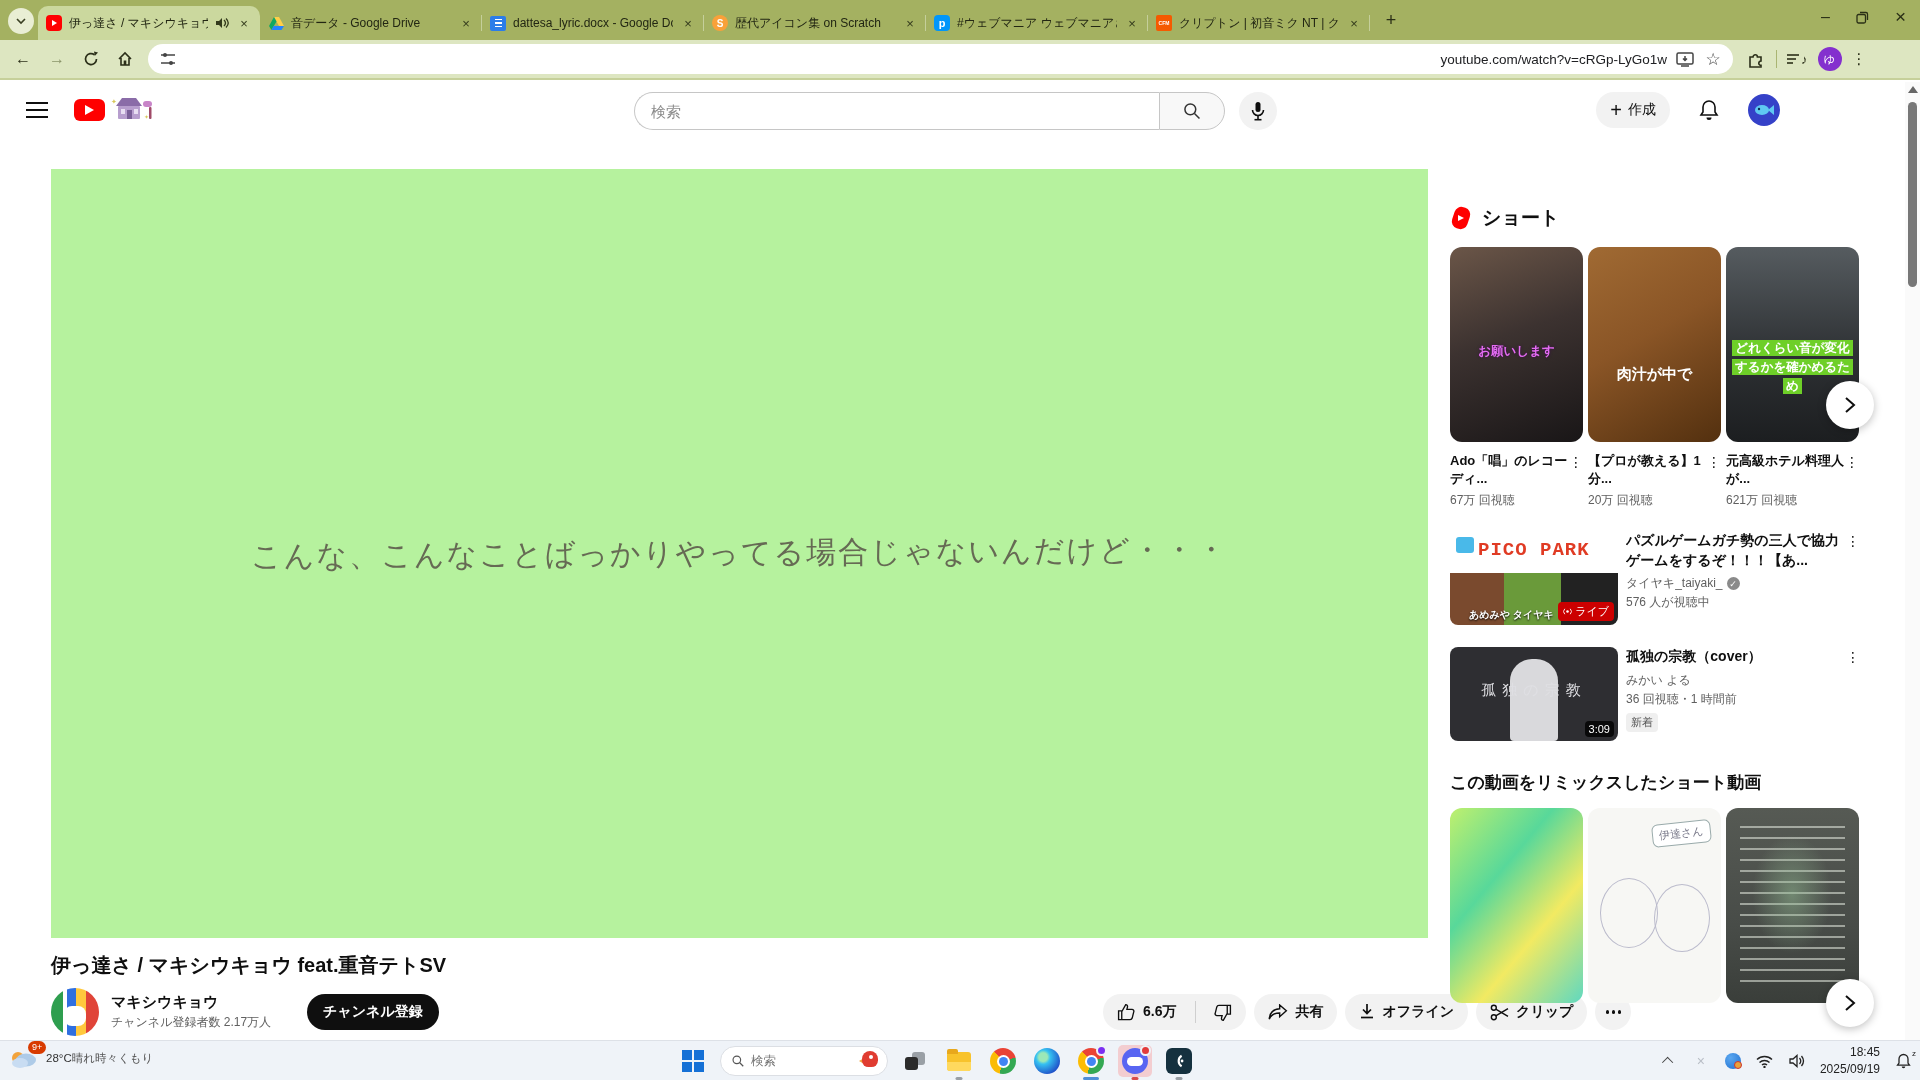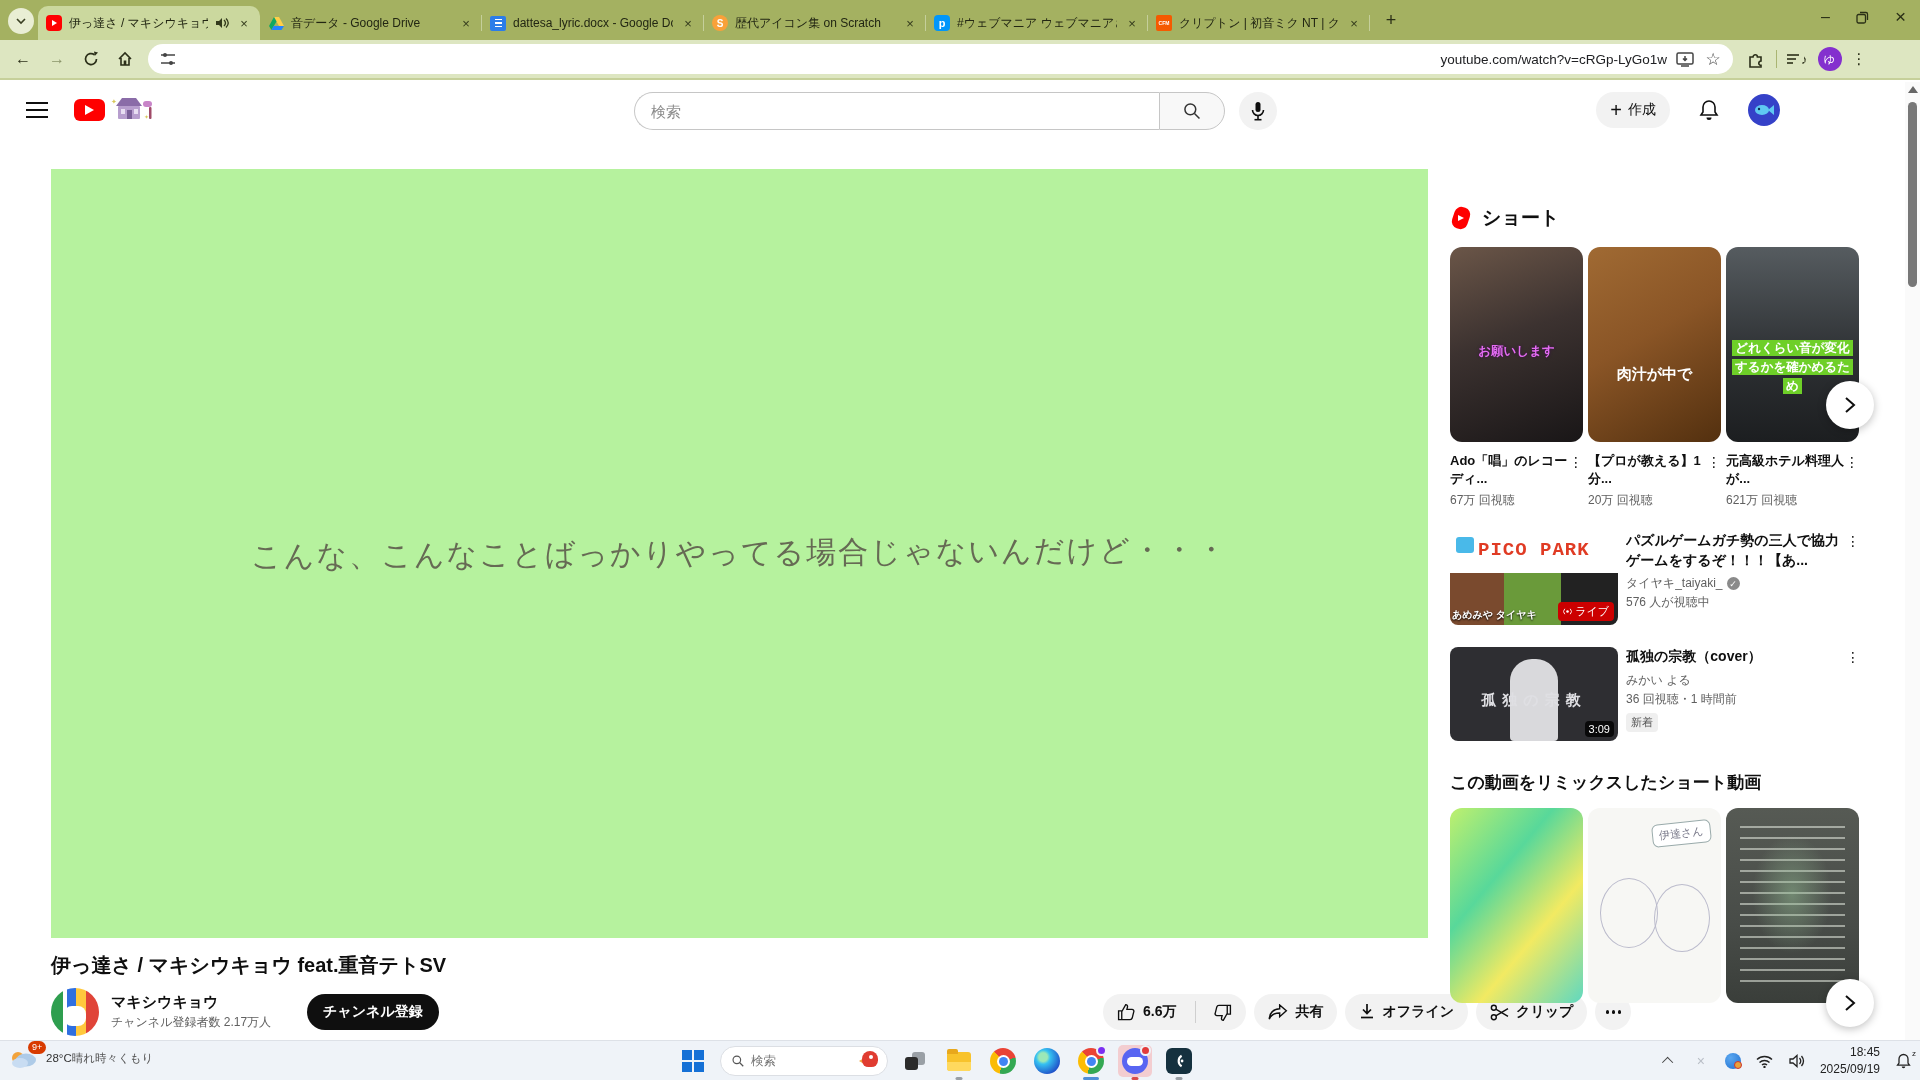--- a/index.html
+++ b/index.html
@@ -99,25 +99,25 @@
   .smeta .t { font-size:13px; font-weight:bold; line-height:1.35; display:-webkit-box; -webkit-line-clamp:2; -webkit-box-orient:vertical; overflow:hidden; }
   .smeta .v { font-size:12px; color:#606060; margin-top:5px; }
   .smeta .kebab { position:absolute; right:0; top:2px; color:#0f0f0f; font-size:14px; }
 
   .vrow { display:flex; gap:8px; margin-top:22px; }
   .vthumb { width:168px; height:94px; border-radius:8px; position:relative; overflow:hidden; flex:0 0 168px; }
   .vt-pico { background:#fff; }
   .vt-pico .ptitle { position:absolute; left:28px; top:8px; font-size:19px; font-weight:bold; color:#e03b24; letter-spacing:1px; font-family:"Liberation Mono","DejaVu Sans Mono",monospace; }
   .vt-pico .pcat { position:absolute; left:6px; top:6px; width:18px; height:16px; background:#49b9e9; border-radius:3px; }
   .vt-pico .pstrip { position:absolute; left:0; bottom:0; width:100%; height:52px; background:linear-gradient(90deg,#7a4a2e 0 32%,#6a9a3a 32% 66%,#222 66%); }
-  .vt-pico .plabels { position:absolute; left:2px; bottom:3px; color:#fff; font-size:10px; font-weight:bold; text-shadow:0 1px 2px #000; }
+  .vt-pico .plabels { position:absolute; left:19px; bottom:3px; color:#fff; font-size:10px; font-weight:bold; text-shadow:0 1px 2px #000; }
   .badge-live { position:absolute; right:4px; bottom:4px; background:#c00; color:#fff; font-size:11px; border-radius:4px; padding:2px 5px; display:flex; align-items:center; gap:3px; }
   .vt-dark { background:#2e2e32; }
   .vt-dark .fig { position:absolute; left:60px; top:12px; width:48px; height:82px; background:#e8e8ea; border-radius:22px 22px 4px 4px; opacity:.92; }
-  .vt-dark .dtext { position:absolute; top:44px; width:100%; text-align:center; color:#dfdfe3; font-size:15px; letter-spacing:6px; font-weight:bold; }
+  .vt-dark .dtext { position:absolute; top:34px; width:100%; text-align:center; color:#dfdfe3; font-size:15px; letter-spacing:6px; font-weight:normal; }
   .badge-dur { position:absolute; right:4px; bottom:4px; background:rgba(0,0,0,.8); color:#fff; font-size:11px; border-radius:4px; padding:2px 4px; }
   .vinfo { position:relative; flex:1; padding-right:16px; }
   .vinfo .t { font-size:14px; font-weight:bold; line-height:1.4; display:-webkit-box; -webkit-line-clamp:2; -webkit-box-orient:vertical; overflow:hidden; }
   .vinfo .ch { font-size:12px; color:#606060; margin-top:5px; display:flex; align-items:center; gap:4px; }
   .vinfo .m { font-size:12px; color:#606060; margin-top:2px; }
   .vinfo .kebab { position:absolute; right:0; top:2px; font-size:14px; }
   .vcheck { width:13px; height:13px; border-radius:50%; background:#8a8a8a; color:#fff; font-size:9px; display:inline-flex; align-items:center; justify-content:center; }
   .badge-new { display:inline-block; background:#efefef; color:#555; font-size:11px; padding:2px 5px; border-radius:4px; margin-top:5px; }
 
   #remixrow { display:flex; gap:5px; margin-top:14px; }

